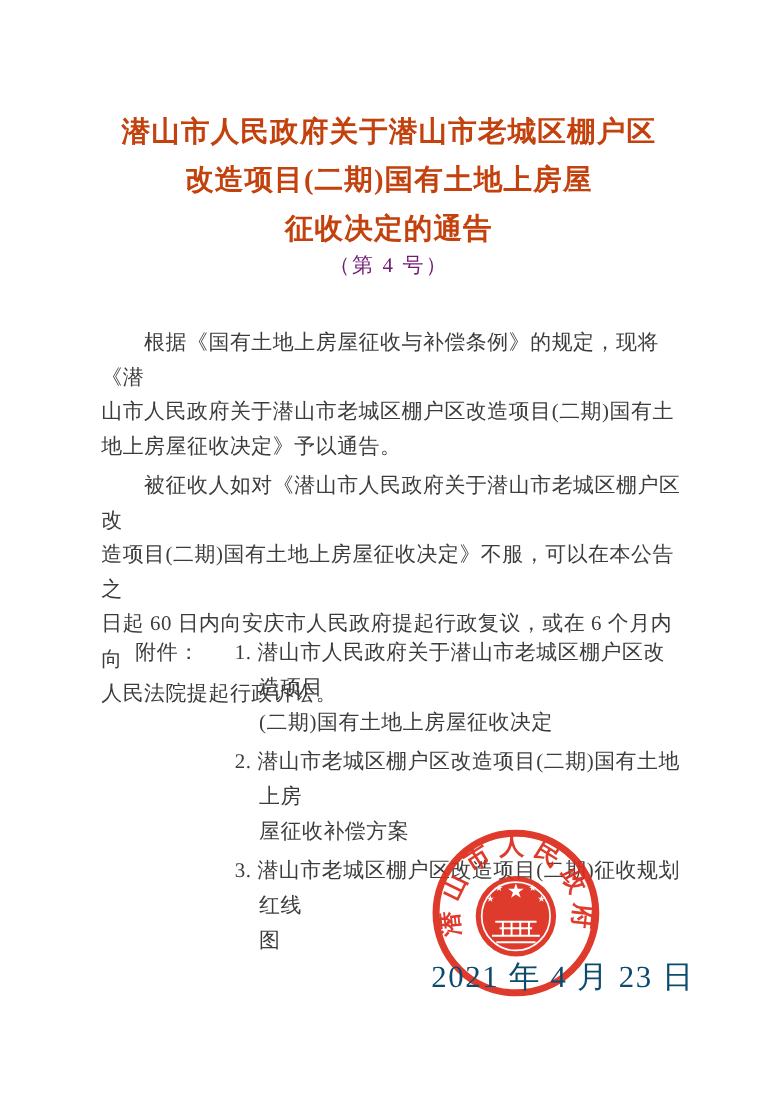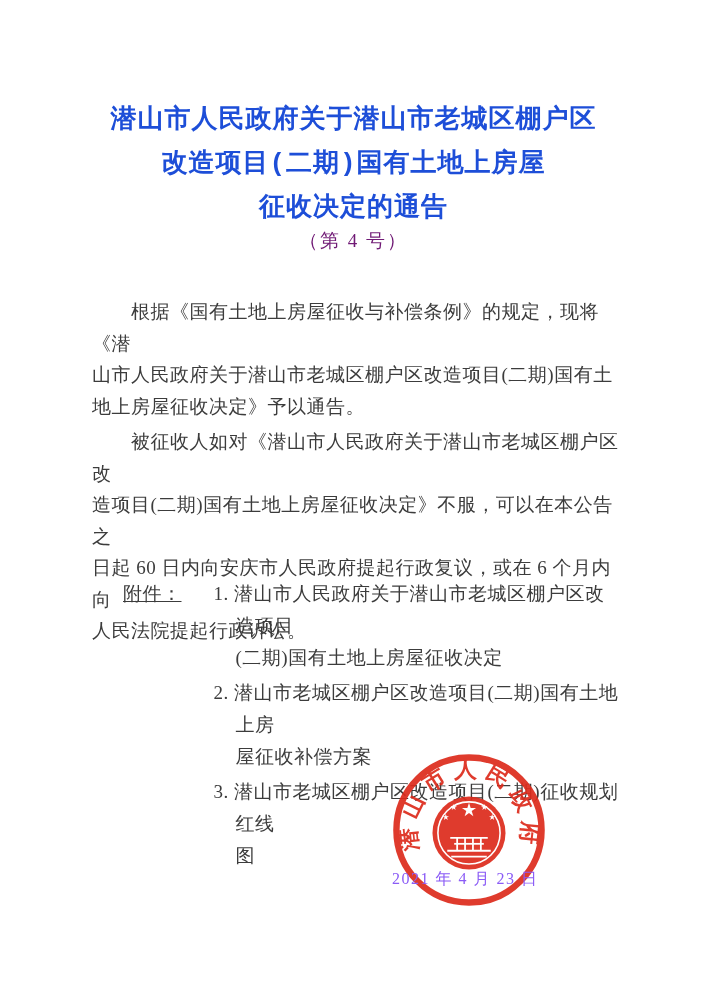--- a/index.html
+++ b/index.html
@@ -13,26 +13,26 @@
     overflow: hidden;
     font-family: "Liberation Serif", serif;
     color: #3a3a3a;
   }
   .doc-title {
     position: absolute;
     top: 98px;
     left: 0;
     width: 707px;
     text-align: center;
-    font-family: Liberation Mono, monospace;
+    font-family: Liberation Serif, serif;
     font-weight: 700;
     font-size: 26px;
     line-height: 44px;
     letter-spacing: 1px;
-    color: #1d4ed8;
+    color: #c2410c;
     white-space: pre-line;
   }
   .doc-number {
     position: absolute;
     top: 228px;
     left: 0;
     width: 707px;
     text-align: center;
     font-size: 19px;
     letter-spacing: 2px;
@@ -60,37 +60,36 @@
     display: flex;
     align-items: flex-start;
     font-size: 19px;
     line-height: 32px;
     letter-spacing: 0.5px;
     color: #3c3c3c;
   }
   .attach-label {
     flex: 0 0 auto;
     white-space: nowrap;
-    text-decoration: underline;
   }
   .attach-list { flex: 1 1 auto; }
   .attach-item {
     white-space: pre-line;
     padding-left: 22px;
     text-indent: -22px;
     margin-bottom: 3px;
     margin-left: 32px;
   }
   .issue-date {
     position: absolute;
     top: 869px;
     left: 392px;
-    font-size: 16px;
+    font-size: 28px;
     letter-spacing: 1.5px;
-    color: #8b5cf6;
+    color: #0c4a6e;
     z-index: 2;
   }
   .seal {
     position: absolute;
     top: 751px;
     left: 390px;
     width: 158px;
     height: 158px;
     z-index: 1;
     opacity: 0.92;

